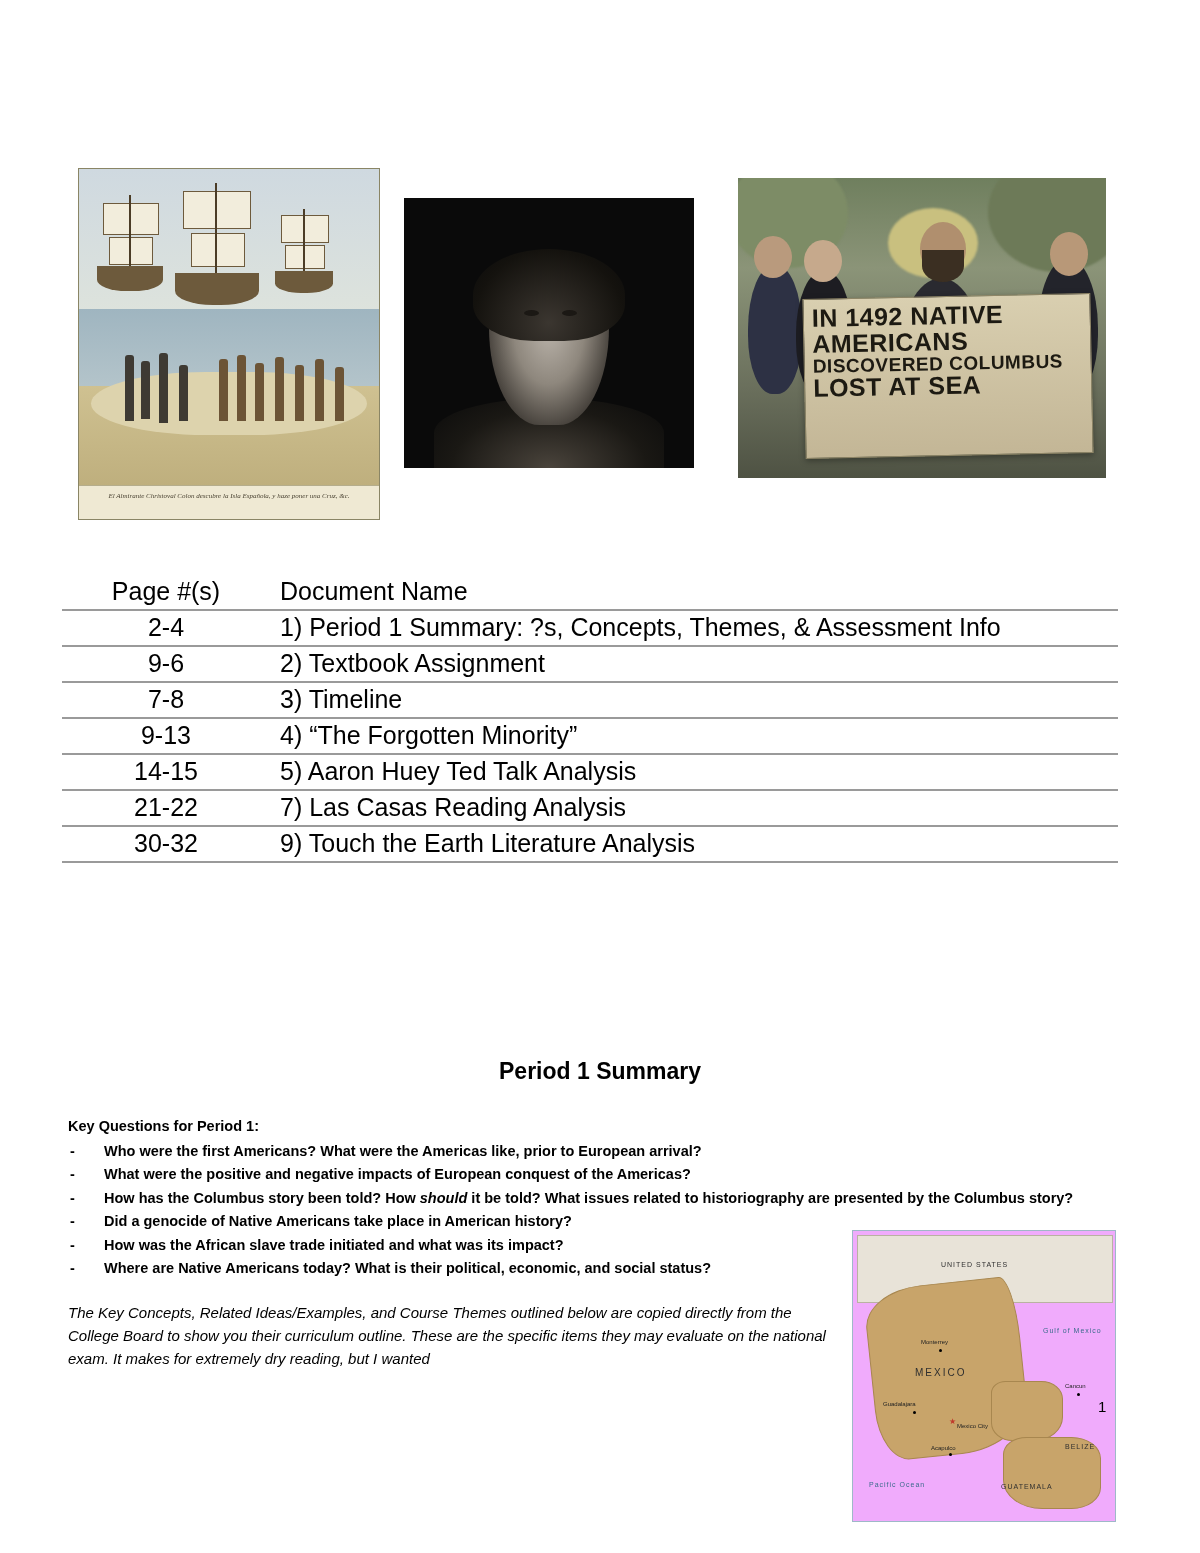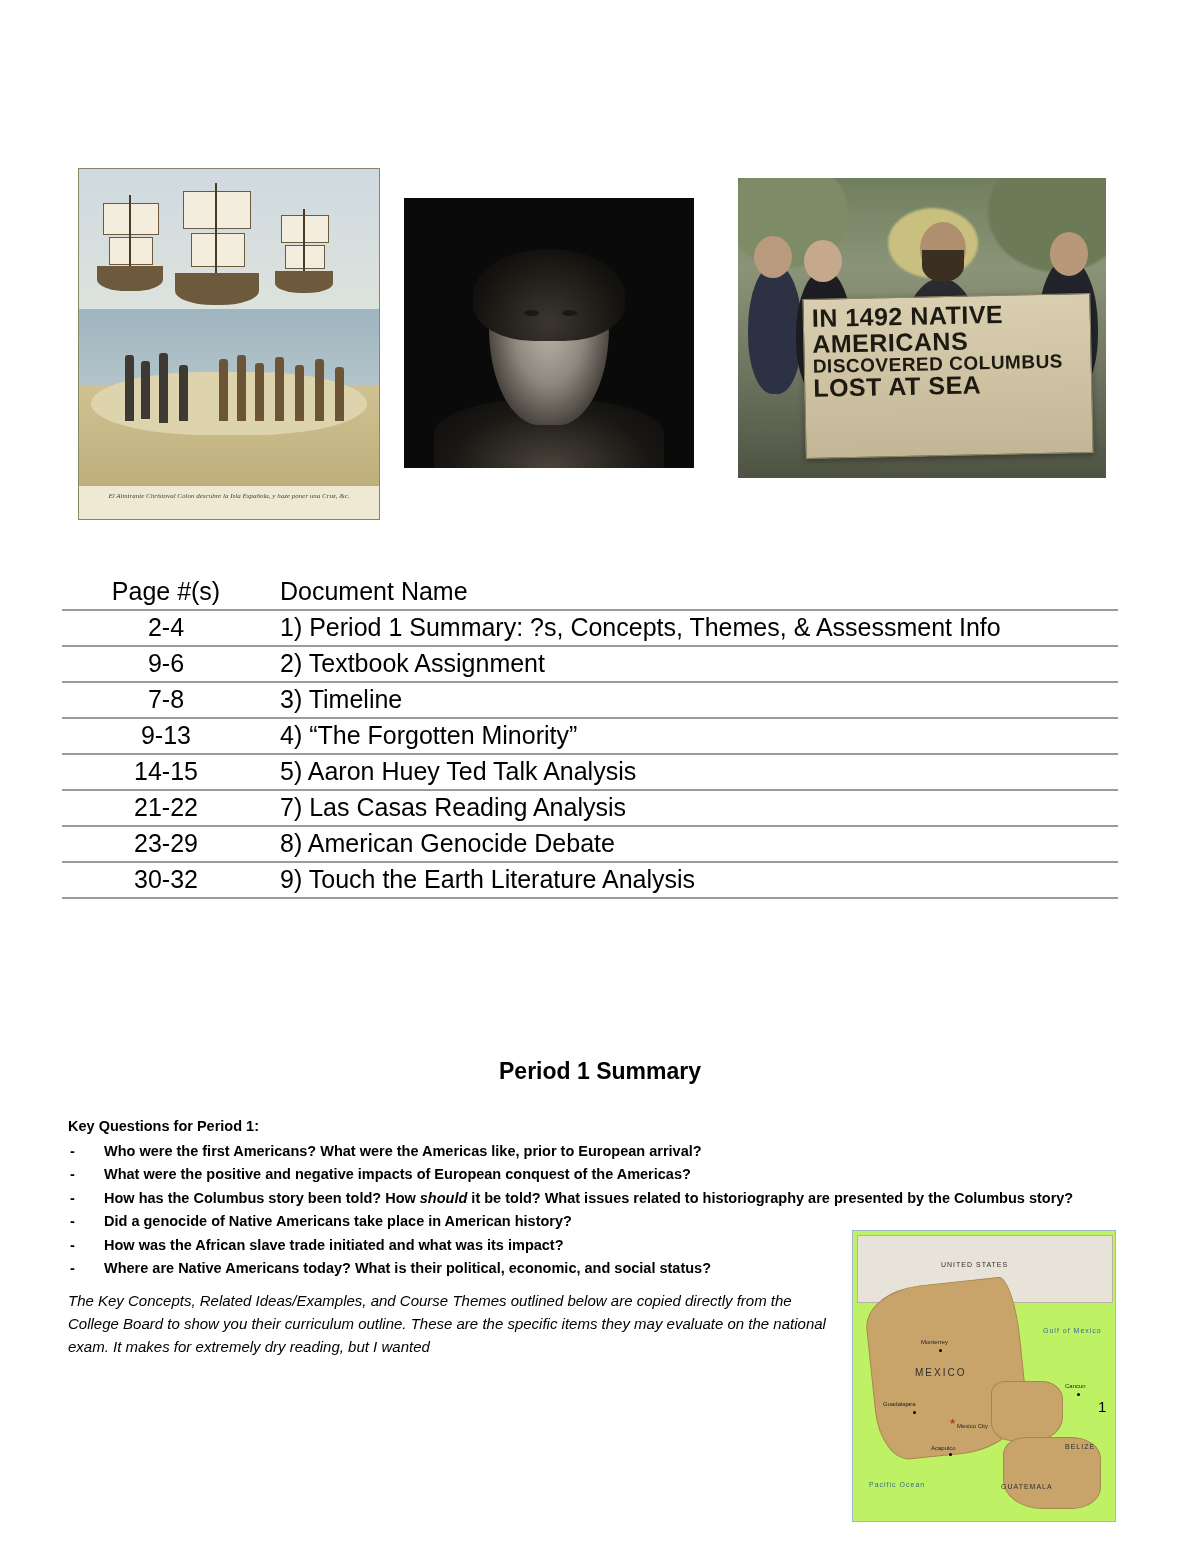--- a/index.html
+++ b/index.html
@@ -245,35 +245,35 @@
     position: relative;
     max-width: 1020px;
   }
   .kq-list li .dash {
     position: absolute; left: 2px; top: 0;
     font-weight: bold;
   }
   .kq-list li i { font-style: italic; }
 
   .intro-para {
-    margin-top: 8px;
+    margin-top: 20px;
     width: 760px;
     font-size: 15px;
     font-style: italic;
     line-height: 1.55;
   }
 
   
   .map {
     position: absolute;
     left: 852px;
     top: 1230px;
     width: 262px;
     height: 290px;
-    background: #bef264;
+    background: #f0abfc;
     border: 1px solid #9fb8c8;
     overflow: hidden;
     font-family: "Liberation Sans", sans-serif;
   }
   .map-land {
     position:absolute; background:#c8a46a; border:1px solid #a8874f;
   }
   .map-us {
     left: 4px; top: 4px; width: 254px; height: 66px;
     background:#e8e3d8; border:1px solid #b9b2a2;
@@ -414,24 +414,20 @@
       </tr>
       <tr>
         <td class="c-page">14-15</td>
         <td class="c-doc">5) Aaron Huey Ted Talk Analysis</td>
       </tr>
       <tr>
         <td class="c-page">21-22</td>
         <td class="c-doc">7) Las Casas Reading Analysis</td>
       </tr>
       <tr>
-        <td class="c-page">23-29</td>
-        <td class="c-doc">8) American Genocide Debate</td>
-      </tr>
-      <tr>
         <td class="c-page">30-32</td>
         <td class="c-doc">9) Touch the Earth Literature Analysis</td>
       </tr>
     </tbody>
   </table>
 
   <div class="section-title">Period 1 Summary</div>
 
   <div class="body-wrap">
     <div class="kq-title">Key Questions for Period 1:</div>

